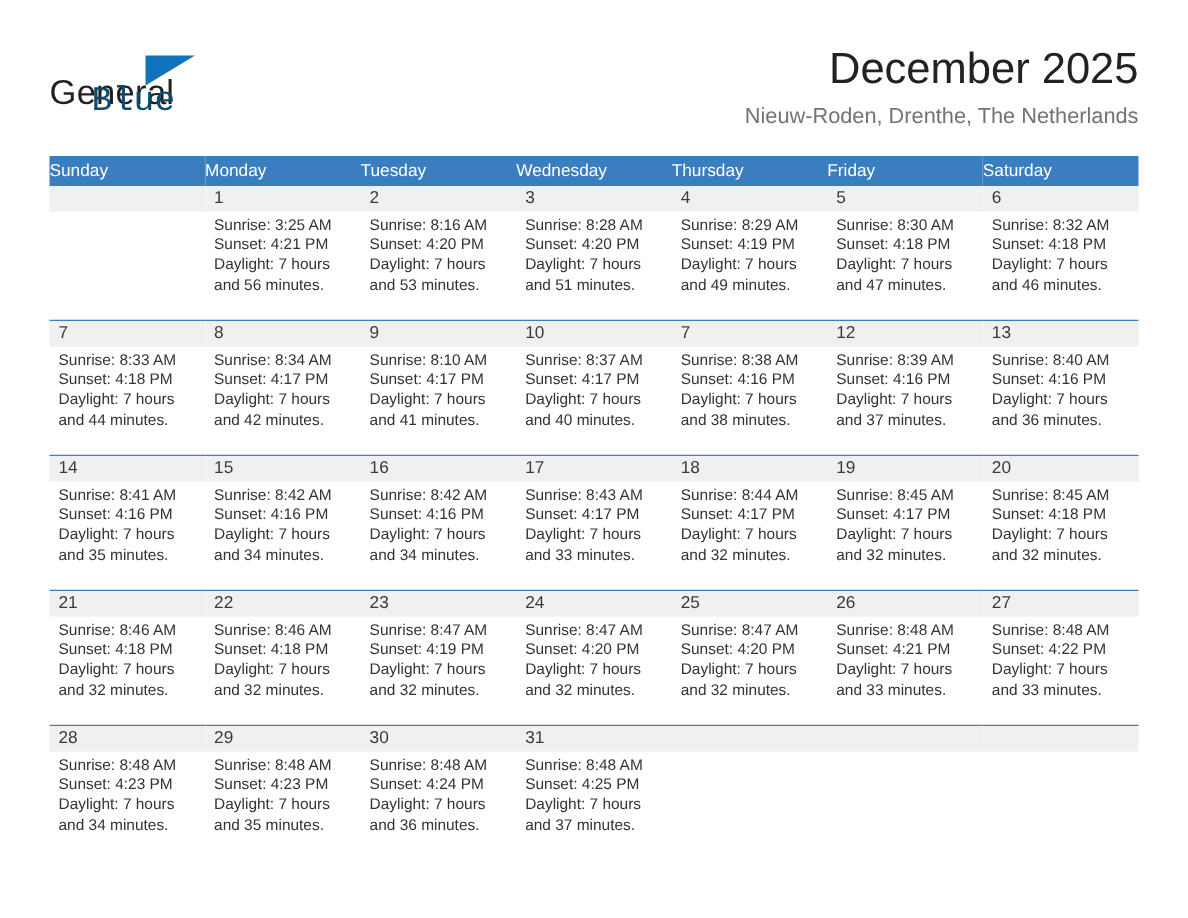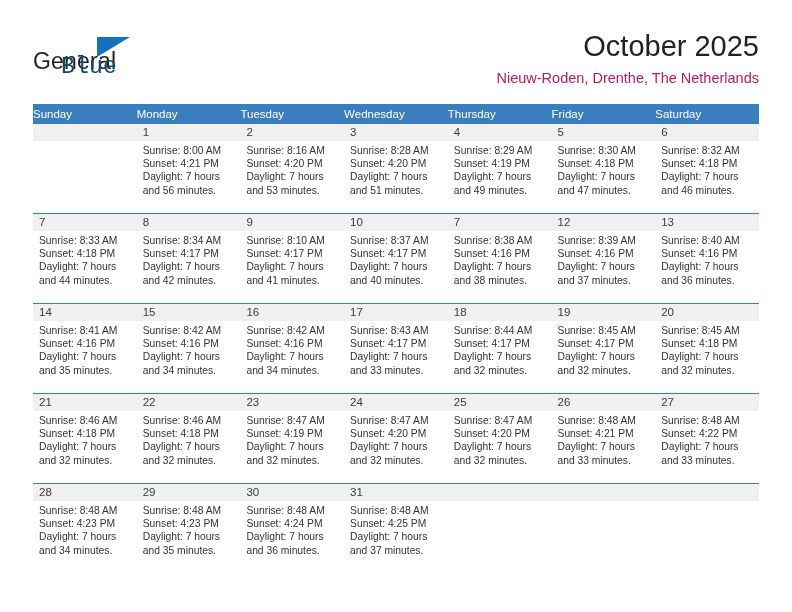--- a/index.html
+++ b/index.html
@@ -73,21 +73,21 @@
   .month-title {
     font-size: 29px;
     font-weight: normal;
     color: #222222;
     line-height: 36px;
     white-space: nowrap;
   }
   .location {
     margin-top: 5px;
     font-size: 14.5px;
-    color: #be185d;
+    color: #737373;
     line-height: 18px;
     white-space: nowrap;
   }
 
   
   .calendar {
     position: absolute;
     left: 33px;
     top: 104px;
     width: 726px;
@@ -152,21 +152,21 @@
 
   <div class="header">
 
     <div class="brand">
       <span class="brand-general">General</span>
       <span class="brand-triangle"></span>
       <span class="brand-blue">Blue</span>
     </div>
 
     <div class="title-block">
-      <div class="month-title">October 2025</div>
+      <div class="month-title">December 2025</div>
       <div class="location">Nieuw-Roden, Drenthe, The Netherlands</div>
     </div>
 
   </div>
 
   <table class="calendar">
     <thead>
       <tr>
         <th class="dow">Sunday</th>
         <th class="dow">Monday</th>
@@ -188,21 +188,21 @@
                 <div></div>
                 <div></div>
                 <div></div>
               </div>
             </div>
           </td>
         <td>
             <div class="cell">
               <div class="cell-daynum">1</div>
               <div class="cell-body">
-                <div>Sunrise: 8:00 AM</div>
+                <div>Sunrise: 3:25 AM</div>
                 <div>Sunset: 4:21 PM</div>
                 <div>Daylight: 7 hours</div>
                 <div>and 56 minutes.</div>
               </div>
             </div>
           </td>
         <td>
             <div class="cell">
               <div class="cell-daynum">2</div>
               <div class="cell-body">

